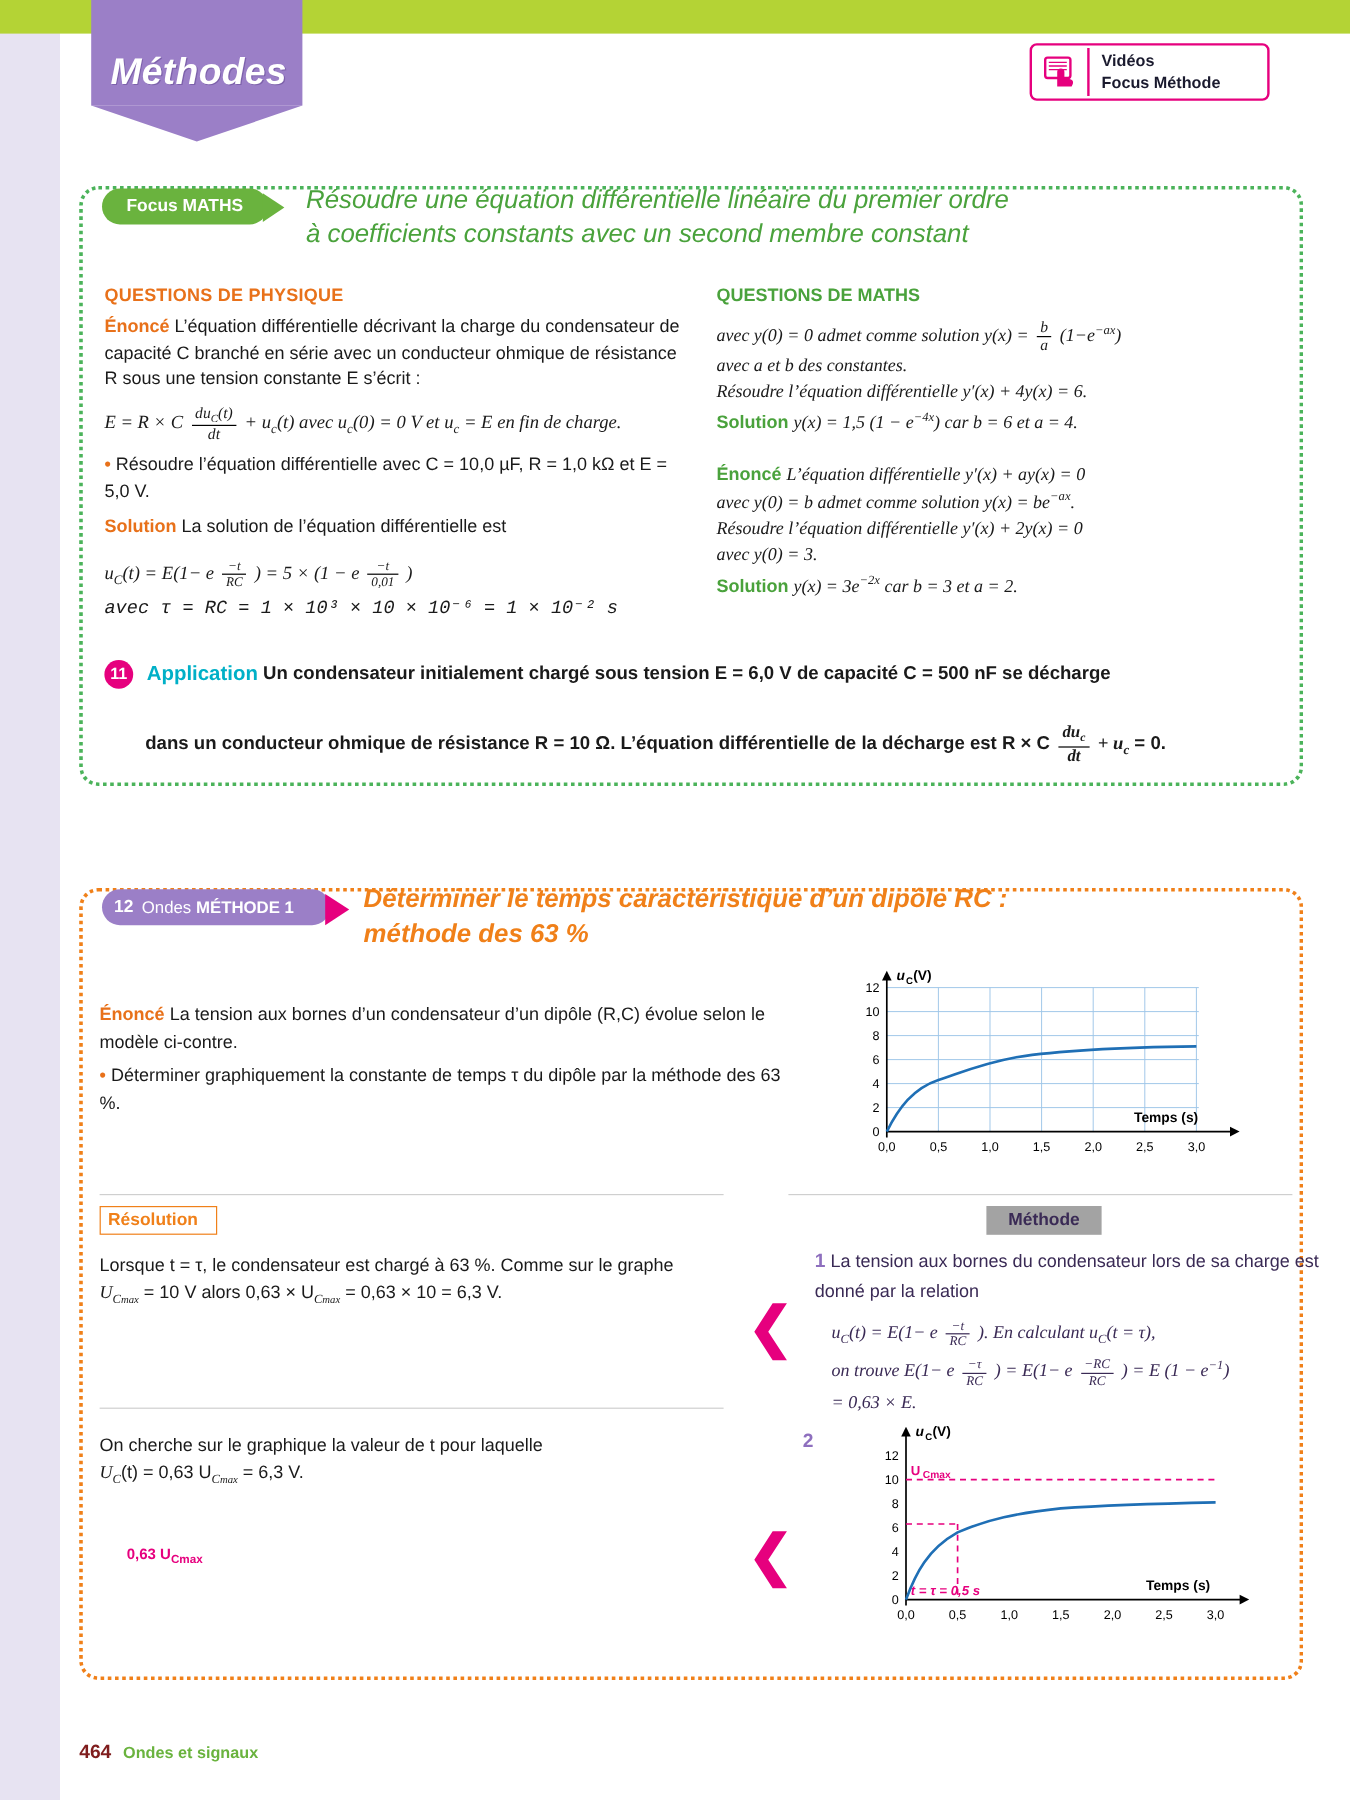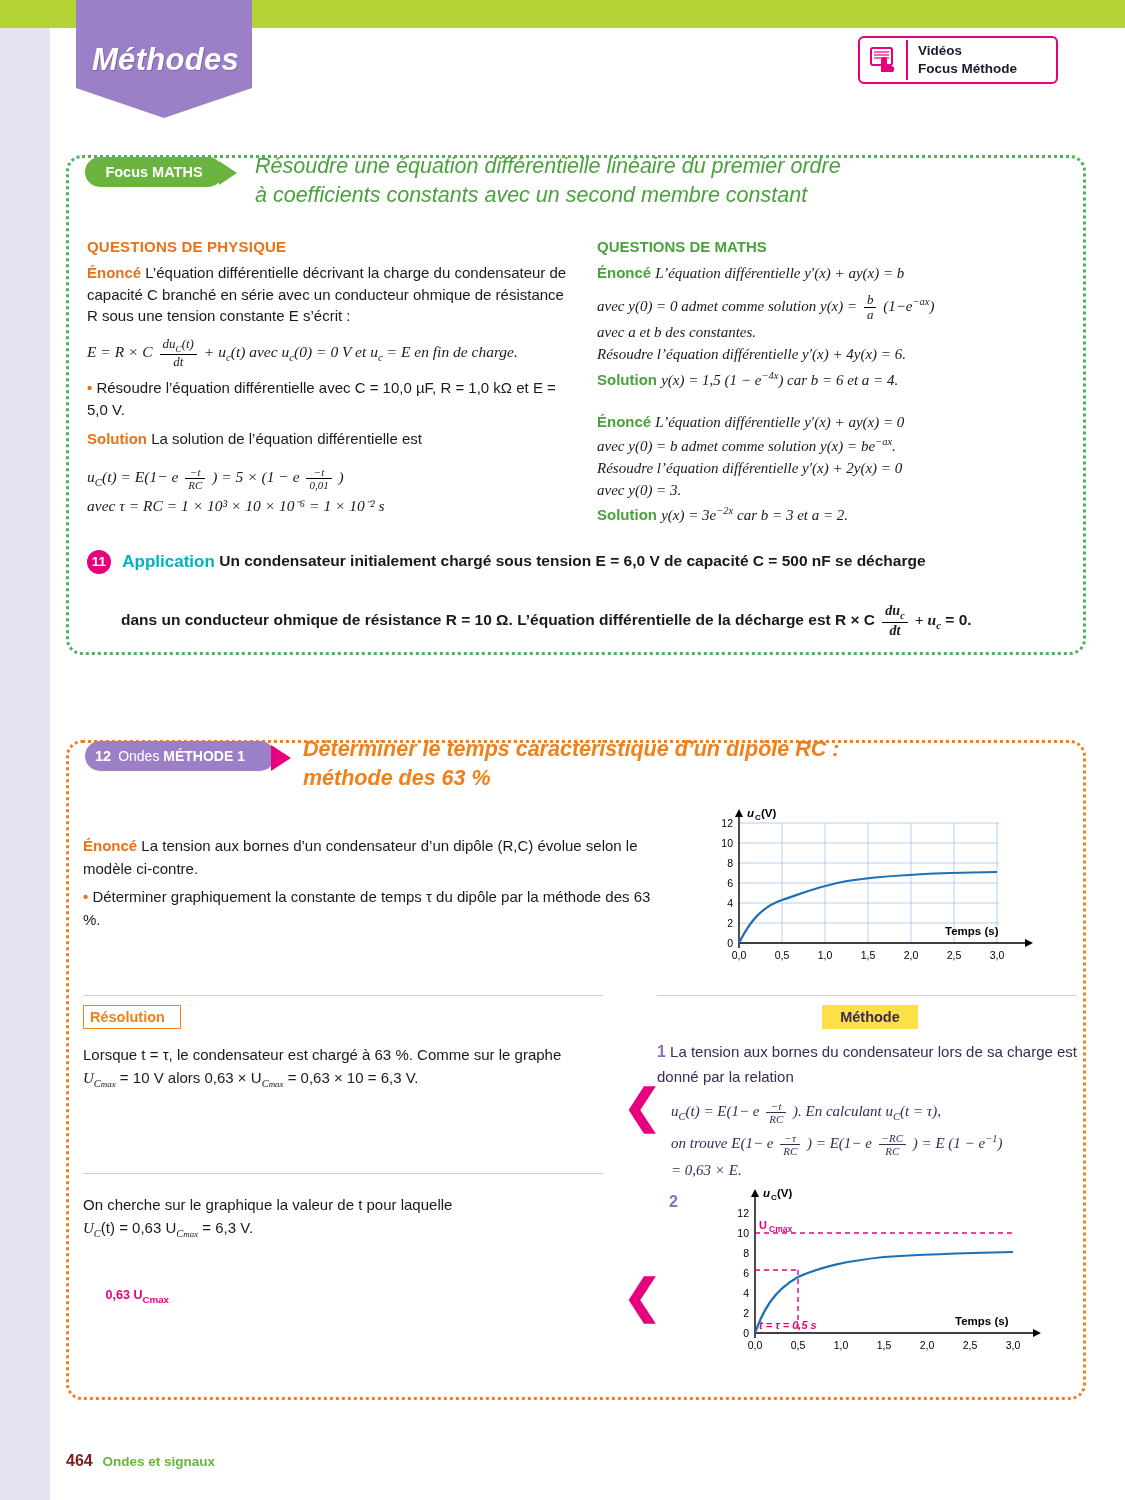--- a/index.html
+++ b/index.html
@@ -118,26 +118,26 @@
   }
   .enonce-block{position:absolute;left:14px;top:92px;width:580px;font-size:15px;line-height:1.5;}
   .hr-sep{position:absolute;background:#cfcfcf;height:1px;}
   .tag-resolution{
     position:absolute;left:14px;top:262px;width:98px;height:24px;
     border:1.5px solid #f08019;color:#f08019;font-weight:bold;font-size:14.5px;
     display:flex;align-items:center;padding-left:6px;box-sizing:border-box;background:#fff;
   }
   .tag-methode{
     position:absolute;left:753px;top:262px;width:96px;height:24px;
-    background:#fde047;color:#3a2a55;font-weight:bold;font-size:14.5px;
+    background:#a3a3a3;color:#3a2a55;font-weight:bold;font-size:14.5px;
     display:flex;align-items:center;justify-content:center;
   }
   .res-text{position:absolute;left:14px;top:300px;width:520px;font-size:15px;line-height:1.55;}
   .res-text2{position:absolute;left:14px;top:450px;width:520px;font-size:15px;line-height:1.55;}
-  .meth-text{position:absolute;left:588px;top:296px;width:420px;font-size:15px;line-height:1.6;color:#3a2a55;}
+  .meth-text{position:absolute;left:610px;top:296px;width:420px;font-size:15px;line-height:1.6;color:#3a2a55;}
   .step-num{color:#8e6fbe;font-weight:bold;font-size:16px;}
   .chev{position:absolute;color:#e6007e;font-size:46px;line-height:1;font-weight:bold;}
   
   .footer{
     position:absolute;left:66px;top:1452px;font-size:14px;
   }
   .footer .pg{color:#7f1d1d;font-weight:bold;font-size:16px;}
   .footer .ch{color:#6ab33e;font-weight:bold;font-size:13.5px;margin-left:6px;}
   
   .chart-svg{position:absolute;}
@@ -202,29 +202,25 @@
       <span>La solution de l’équation différentielle est</span>
     </div>
 
     <div class="formula" style="margin-top:16px;font-size:15.5px;">
       <span>u</span><span class="sub">C</span><span>(t) = E(1− e</span>
       <span class="frac" style="font-size:11px;"><span class="num" style="border-bottom:1px solid #000;">−<span>t</span></span><span class="den">RC</span></span>
       <span>) = 5 × (1 − e</span>
       <span class="frac" style="font-size:11px;"><span class="num" style="border-bottom:1px solid #000;">−<span>t</span></span><span class="den">0,01</span></span>
       <span>)</span>
     </div>
-    <div class="formula" style="margin-top:4px;font-size:15.5px;">avec τ = RC = 1 × 10³ × 10 × 10⁻⁶ = 1 × 10⁻² s</div>
+    <div class="formula" style="margin-top:4px;font-size:15.5px;font-family:Liberation Mono, monospace;">avec τ = RC = 1 × 10³ × 10 × 10⁻⁶ = 1 × 10⁻² s</div>
   </div>
 
   <div class="col-right">
     <div class="sub-head-green">QUESTIONS DE MATHS</div>
-    <div style="margin-top:4px;">
-      <span class="lbl-gr">Énoncé</span>
-      <span class="formula">L’équation différentielle   y′(x)  +  ay(x)  =  b</span>
-    </div>
     <div class="formula" style="margin-top:8px;">
       <span>avec y(0) = 0 admet comme solution y(x) = </span>
       <span class="frac"><span class="num">b</span><span class="den">a</span></span>
       <span>(1−e</span><span class="sup">−ax</span><span>)</span>
     </div>
     <div class="formula">avec a et b des constantes.</div>
     <div class="formula">Résoudre l’équation différentielle y′(x) + 4y(x) = 6.</div>
     <div style="margin-top:2px;">
       <span class="lbl-gr">Solution</span>
       <span class="formula">y(x) = 1,5 (1 − e</span><span class="sup formula">−4x</span><span class="formula">) car b = 6 et a = 4.</span>

